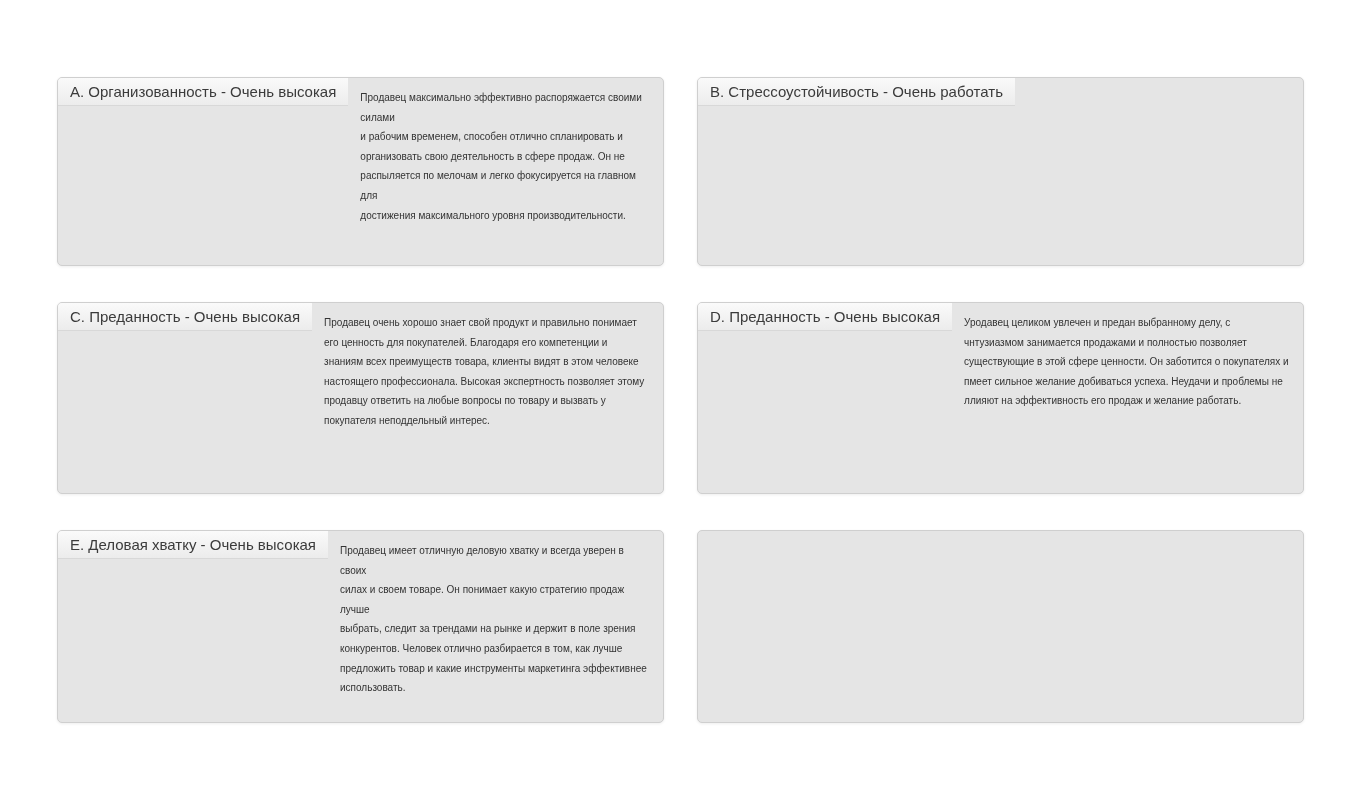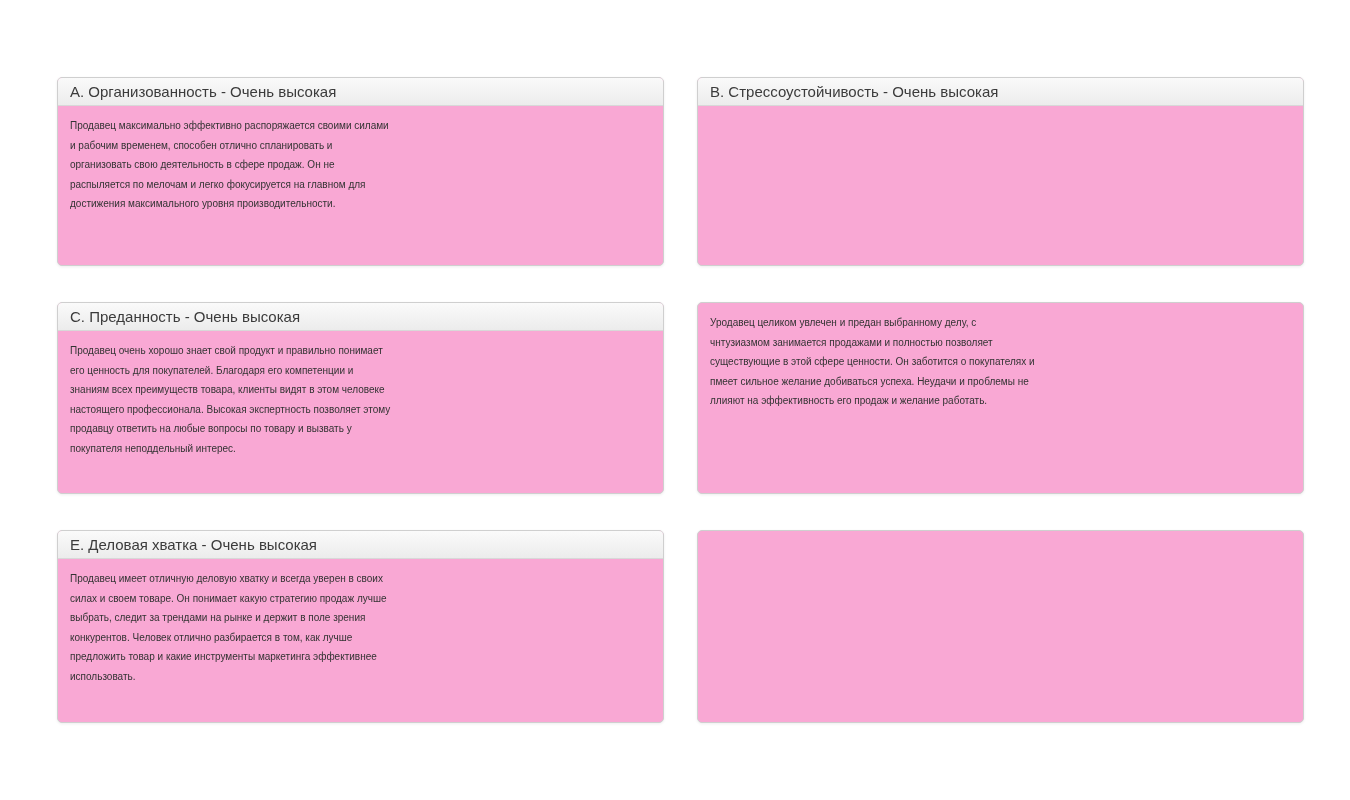--- a/index.html
+++ b/index.html
@@ -20,28 +20,28 @@
     left: 57px;
     top: 77px;
     width: 1247px;
     display: grid;
     grid-template-columns: 607px 607px;
     grid-template-rows: 189px 192px 193px;
     column-gap: 33px;
     row-gap: 36px;
   }
   .card {
-    background: #f9a8d4;
+    background: #e5e5e5;
     border: 1px solid #cfcfcf;
     border-radius: 5px;
     box-shadow: 0 1px 3px rgba(0,0,0,0.07);
     overflow: hidden;
     box-sizing: border-box;
     display: flex;
-    flex-direction: column;
+    flex-direction: row;
   }
   .card-header {
     flex: 0 0 auto;
     height: 27px;
     display: flex;
     align-items: center;
     padding: 0 12px;
     background: linear-gradient(to bottom, #fafafa, #ececec);
     border-bottom: 1px solid #d8d8d8;
     font-size: 15px;
@@ -65,43 +65,44 @@
     <div class="card">
       <div class="card-header">A. Организованность - Очень высокая</div>
       <div class="card-body">Продавец максимально эффективно распоряжается своими силами
 и рабочим временем, способен отлично спланировать и
 организовать свою деятельность в сфере продаж. Он не
 распыляется по мелочам и легко фокусируется на главном для
 достижения максимального уровня производительности.</div>
     </div>
 
     <div class="card">
-      <div class="card-header">B. Стрессоустойчивость - Очень высокая</div>
+      <div class="card-header">B. Стрессоустойчивость - Очень работать</div>
     </div>
 
     <div class="card">
       <div class="card-header">C. Преданность - Очень высокая</div>
       <div class="card-body">Продавец очень хорошо знает свой продукт и правильно понимает
 его ценность для покупателей. Благодаря его компетенции и
 знаниям всех преимуществ товара, клиенты видят в этом человеке
 настоящего профессионала. Высокая экспертность позволяет этому
 продавцу ответить на любые вопросы по товару и вызвать у
 покупателя неподдельный интерес.</div>
     </div>
 
     <div class="card">
+      <div class="card-header">D. Преданность - Очень высокая</div>
       <div class="card-body">Уродавец целиком увлечен и предан выбранному делу, с
 чнтузиазмом занимается продажами и полностью позволяет
 существующие в этой сфере ценности. Он заботится о покупателях и
 пмеет сильное желание добиваться успеха. Неудачи и проблемы не
 ллияют на эффективность его продаж и желание работать.</div>
     </div>
 
     <div class="card">
-      <div class="card-header">E. Деловая хватка - Очень высокая</div>
+      <div class="card-header">E. Деловая хватку - Очень высокая</div>
       <div class="card-body">Продавец имеет отличную деловую хватку и всегда уверен в своих
 силах и своем товаре. Он понимает какую стратегию продаж лучше
 выбрать, следит за трендами на рынке и держит в поле зрения
 конкурентов. Человек отлично разбирается в том, как лучше
 предложить товар и какие инструменты маркетинга эффективнее
 использовать.</div>
     </div>
 
     <div class="card">
     </div>

